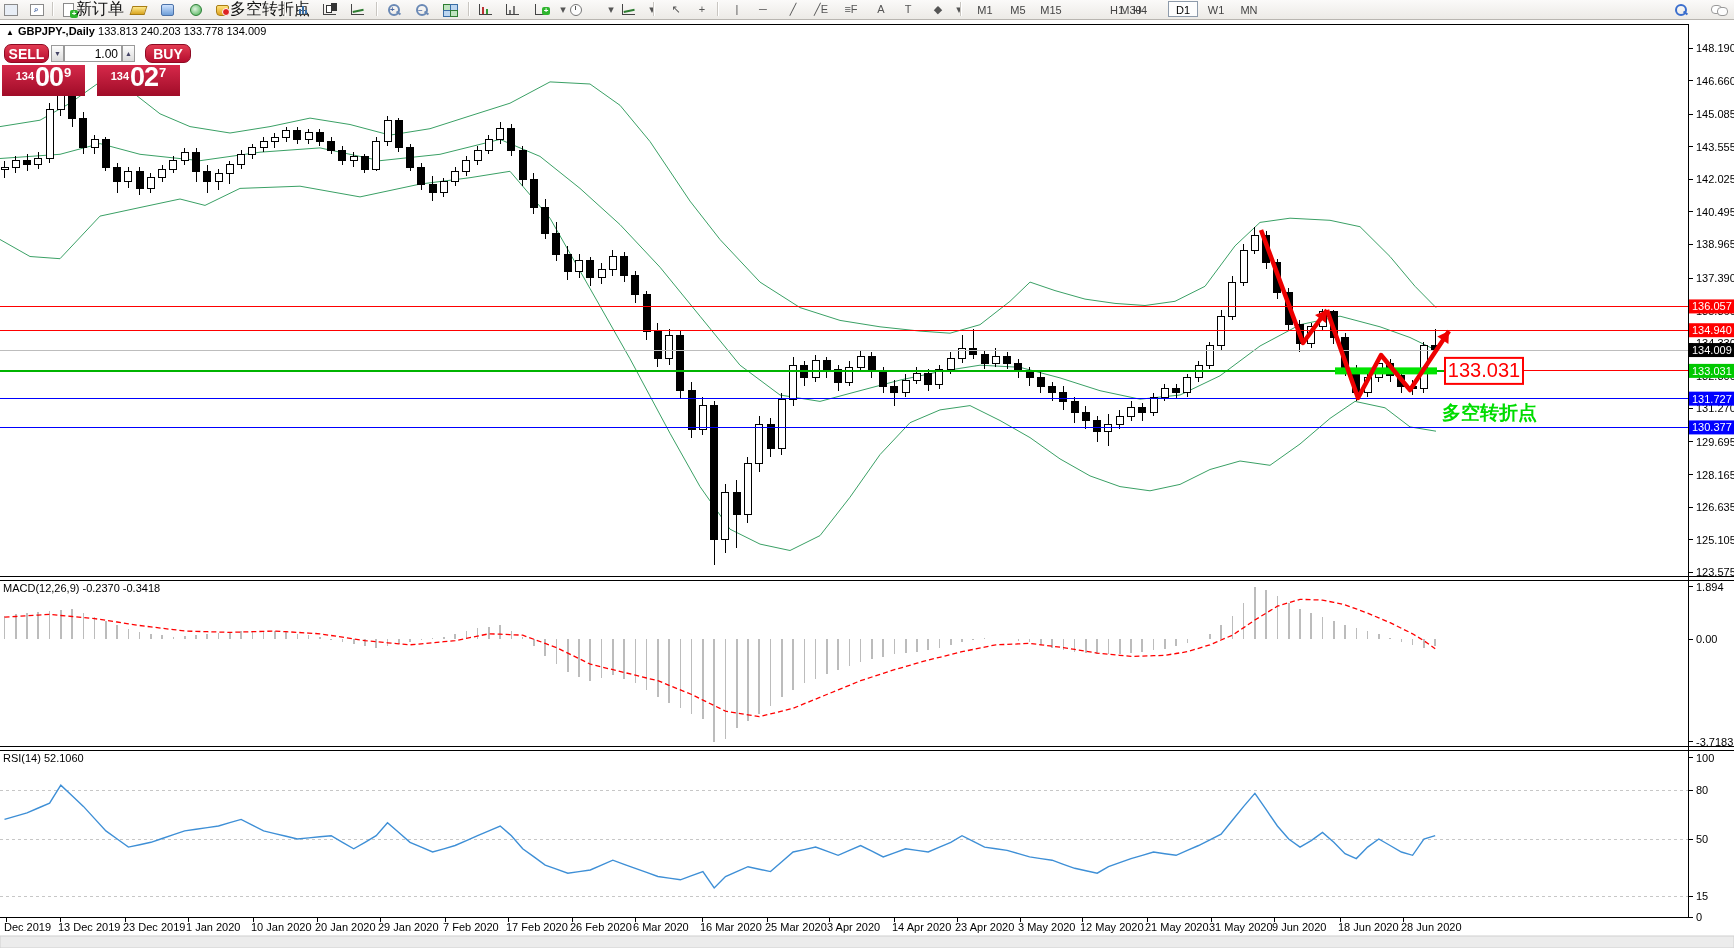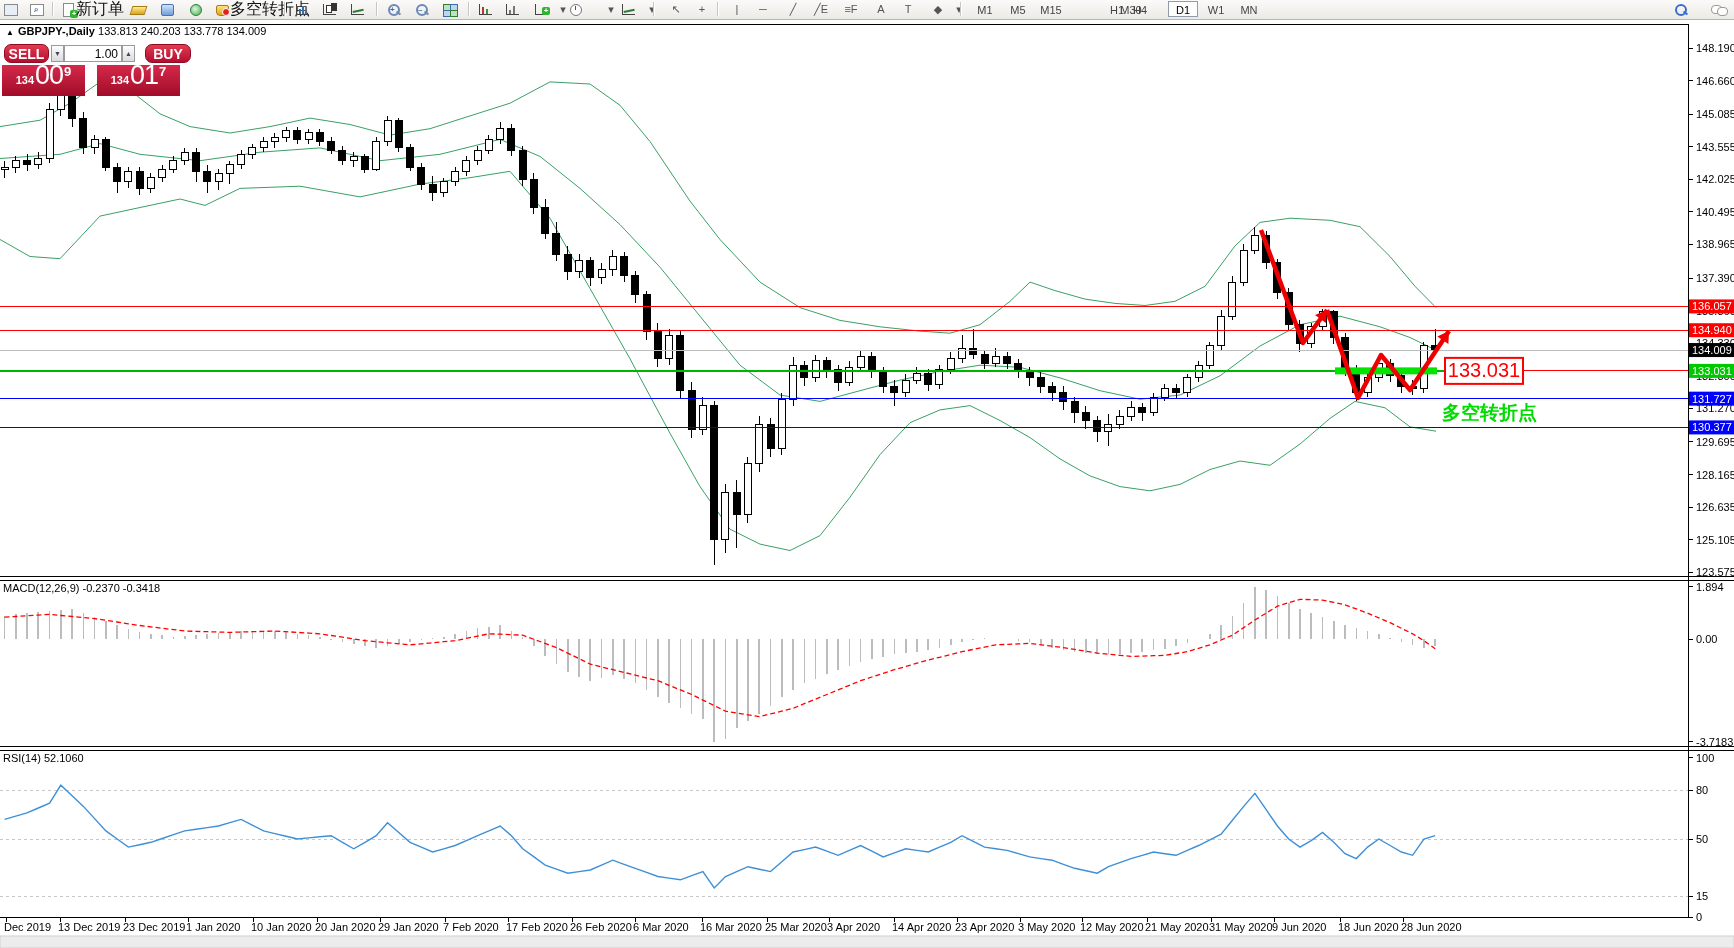--- a/index.html
+++ b/index.html
@@ -42,23 +42,23 @@
   #ocp{position:absolute;left:2px;top:44px;width:190px;z-index:30;font-family:"Liberation Sans",sans-serif;}
   #ocp-row1{position:relative;height:20px;}
   .ocp-btn{position:absolute;top:0;height:19px;background:linear-gradient(#e23b52,#b50d2e);color:#fff;
     font-size:14px;font-weight:bold;text-align:center;line-height:19px;border-radius:7px;border:1px solid #8e0a23;box-sizing:border-box;}
   .ocp-spin{position:absolute;top:1px;width:13px;height:17px;background:linear-gradient(#fdfdfd,#dcdcdc);
     border:1px solid #9a9a9a;box-sizing:border-box;font-size:7px;color:#446;text-align:center;line-height:16px;}
   #ocp-vol{position:absolute;left:62px;top:1px;width:58px;height:17px;border:1px solid #9a9a9a;background:#fff;
     font-size:12px;text-align:right;padding:0 3px;box-sizing:border-box;font-family:"Liberation Sans",sans-serif;}
   #ocp-row2{position:relative;margin-top:1px;height:31px;}
   .ocp-price{position:absolute;top:0;width:83px;height:31px;background:linear-gradient(#d6294a,#a00c28);
-    color:#fff;display:flex;align-items:flex-end;justify-content:center;padding-bottom:7px;box-sizing:border-box;}
+    color:#fff;display:flex;align-items:center;justify-content:center;padding-bottom:7px;box-sizing:border-box;}
   .ocp-small{font-size:11px;font-weight:bold;margin:0 1px 3px 0;}
-  .ocp-big{font-size:27px;font-weight:normal;line-height:27px;letter-spacing:-1px;}
+  .ocp-big{font-size:27px;font-weight:bold;line-height:27px;letter-spacing:-1px;}
   .ocp-sup{font-size:13px;font-weight:bold;margin:0 0 10px 1px;}
   
   #chart-title{position:absolute;left:6px;top:25px;font-size:11px;color:#000;z-index:20;white-space:nowrap;}
   #chart-title .tri{font-size:8px;margin-right:4px;}
   #chart-title .sym{font-weight:bold;}
   svg text{font-family:"Liberation Sans",sans-serif;}
 </style>
 </head>
 <body>
 
@@ -802,18 +802,18 @@
       <div class="ocp-btn" style="left:143px;width:46px;">BUY</div>
     </div>
     <div id="ocp-row2">
       <div class="ocp-price" style="left:0;">
         <span class="ocp-small">134</span>
           <span class="ocp-big">00</span>
           <span class="ocp-sup">9</span>
       </div>
       <div class="ocp-price" style="left:95px;">
         <span class="ocp-small">134</span>
-          <span class="ocp-big">01</span>
+          <span class="ocp-big">02</span>
           <span class="ocp-sup">7</span>
       </div>
     </div>
   </div>
 </div>
 
 </body></html>

